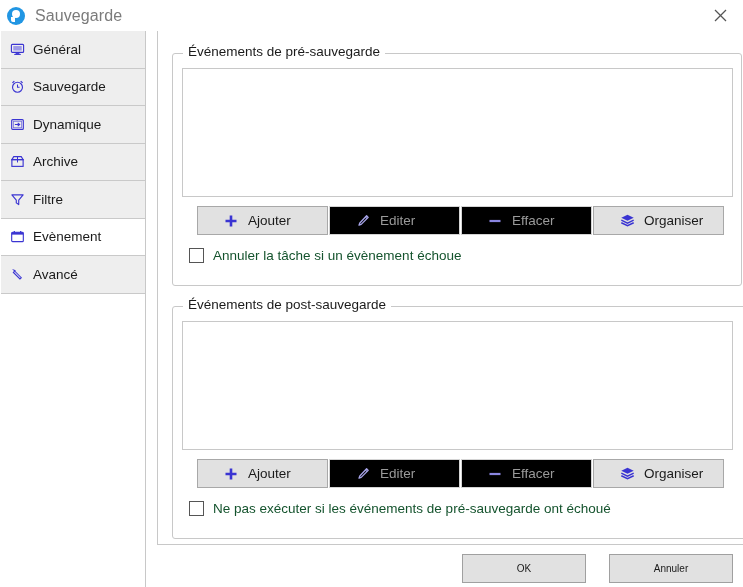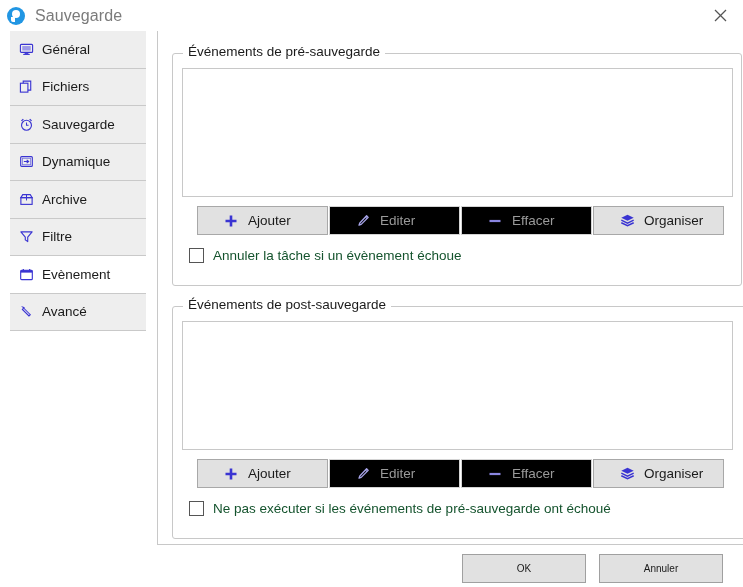--- a/index.html
+++ b/index.html
@@ -64,21 +64,21 @@
     display: flex;
     align-items: center;
     justify-content: center;
     cursor: pointer;
   }
   .close-btn svg { display: block; }
 
   
   .sidebar {
     position: absolute;
-    left: 10px; top: 31px;
+    left: 1px; top: 31px;
     width: 145px;
     height: 556px;
     background: #ffffff;
     border-right: 1px solid #c8c8c8;
     box-sizing: border-box;
   }
   .side-item {
     height: 37.5px;
     display: flex;
     align-items: center;
@@ -228,21 +228,21 @@
     border: 1px solid #a0a0a0;
     background: #e1e1e1;
     display: flex;
     align-items: center;
     justify-content: center;
     font-size: 10px;
     color: #1a1a1a;
     cursor: pointer;
   }
   .fbtn-ok     { left: 316px; width: 124px; }
-  .fbtn-cancel { left: 453px; width: 124px; }
+  .fbtn-cancel { left: 463px; width: 124px; }
 </style>
 </head>
 <body>
 
 <div class="titlebar">
   <div class="title-icon"></div>
   <div class="title-text">Sauvegarde</div>
   <div class="close-btn">
     <svg width="13" height="13" viewBox="0 0 13 13">
       <line x1="1" y1="1" x2="12" y2="12" stroke="#555" stroke-width="1.2"></line>
@@ -258,29 +258,20 @@
       <svg width="15" height="15" viewBox="0 0 16 16">
         <rect x="1.5" y="2.5" width="13" height="8.5" rx="1" fill="none" stroke="#3a34d2" stroke-width="1.2"></rect>
         <rect x="3.5" y="4.3" width="9" height="4.8" fill="#9c99e8"></rect>
         <rect x="6" y="11.5" width="4" height="1.2" fill="#3a34d2"></rect>
         <rect x="4.5" y="12.7" width="7" height="1.1" fill="#3a34d2"></rect>
       </svg>
     </span>
     <span class="side-label">Général</span>
   </div>
 
-  <div class="side-item">
-    <span class="side-icon">
-      <svg width="15" height="15" viewBox="0 0 16 16">
-        <rect x="1.5" y="4.5" width="8" height="9.5" fill="none" stroke="#3a34d2" stroke-width="1.2"></rect>
-        <path d="M4.5 4.5 V2.2 H12.5 V11.8 H9.5" fill="none" stroke="#3a34d2" stroke-width="1.2"></path>
-      </svg>
-    </span>
-    <span class="side-label">Fichiers</span>
-  </div>
 
   <div class="side-item">
     <span class="side-icon">
       <svg width="15" height="15" viewBox="0 0 16 16">
         <circle cx="8" cy="8.8" r="5.3" fill="none" stroke="#3a34d2" stroke-width="1.2"></circle>
         <path d="M8 5.8 V8.8 H10.2" fill="none" stroke="#3a34d2" stroke-width="1.1"></path>
         <path d="M2.6 4.2 L4.6 2.2" stroke="#3a34d2" stroke-width="1.3"></path>
         <path d="M13.4 4.2 L11.4 2.2" stroke="#3a34d2" stroke-width="1.3"></path>
       </svg>
     </span>

